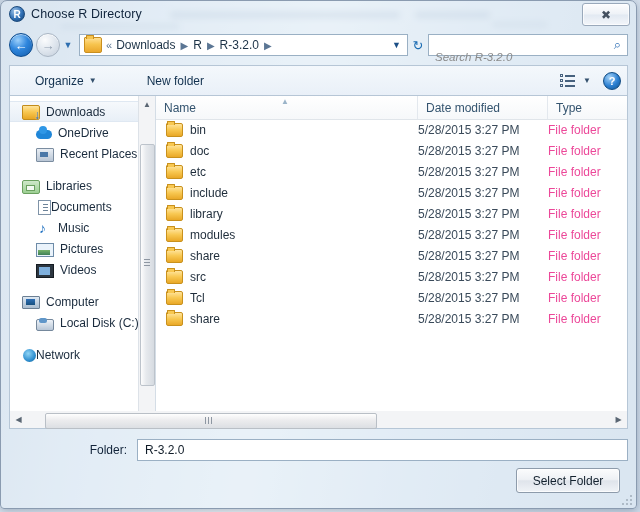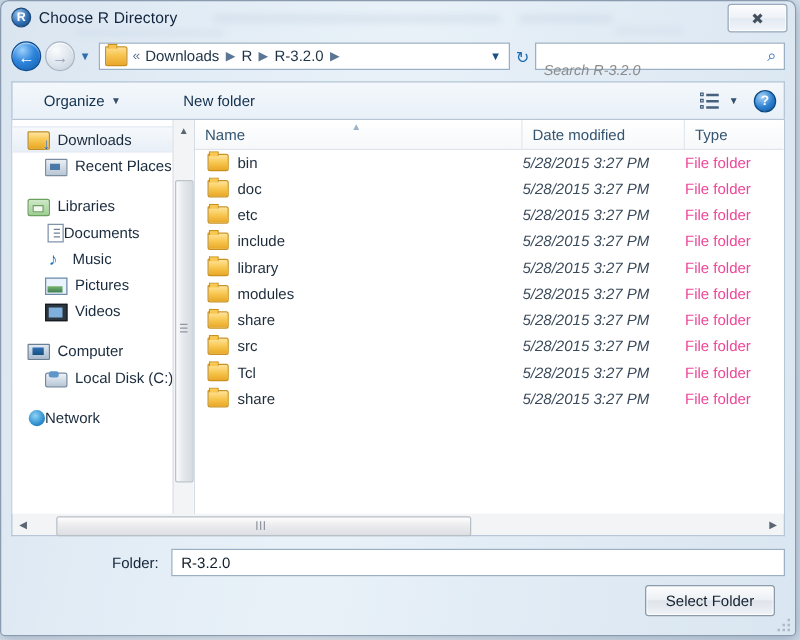--- a/index.html
+++ b/index.html
@@ -321,21 +321,21 @@
     width: 15px; height: 12px; margin-right: 7px; flex: none;
     background: linear-gradient(180deg,#ffe49c 0%,#f8c852 48%,#e9a827 100%);
     border: 1px solid #c9911d; border-radius: 1px 2px 2px 2px;
     position: relative;
   }
   .row-folder-icon::before {
     content:""; position:absolute; left:0px; top:-3px; width:6px; height:3px;
     background:#f8c852; border:1px solid #c9911d; border-bottom:none;
     border-radius:1px 1px 0 0;
   }
-  .cell-date { width: 130px; color: #3a4a5a; font-style: italic; }
+  .cell-date { width: 130px; color: #3a4a5a; }
   .cell-type { flex: 1; color: #ec4899; }
 
   
   .hscroll {
     position: absolute; left: 8px; right: 8px; top: 410px; height: 18px;
     background: #f3f4f6; border: 1px solid #b6c6d6; border-top: none;
     display: flex; align-items: center; box-sizing: border-box;
   }
   .hs-arrow {
     width: 17px; height: 16px; display: flex; align-items: center;
@@ -470,20 +470,24 @@
 
   <div class="panes">
 
     <div class="sidebar">
       <div id="sidebar-list">
           <div class="sb-item selected">
             <span class="sb-icon ic-folder ic-dl"></span>
             <span class="sb-label">Downloads</span>
           </div>
           <div class="sb-item child">
+            <span class="sb-icon ic-cloud"></span>
+            <span class="sb-label">OneDrive</span>
+          </div>
+          <div class="sb-item child">
             <span class="sb-icon ic-recent"></span>
             <span class="sb-label">Recent Places</span>
           </div>
           <div class="sb-gap"></div>
           <div class="sb-item">
             <span class="sb-icon ic-lib"></span>
             <span class="sb-label">Libraries</span>
           </div>
           <div class="sb-item child">
             <span class="sb-icon ic-doc"></span>

